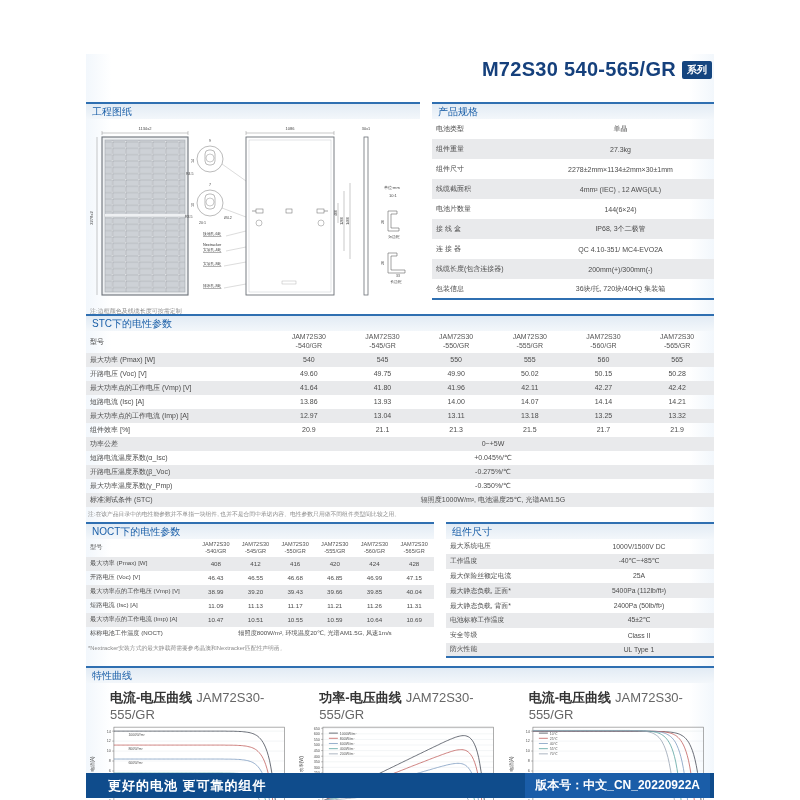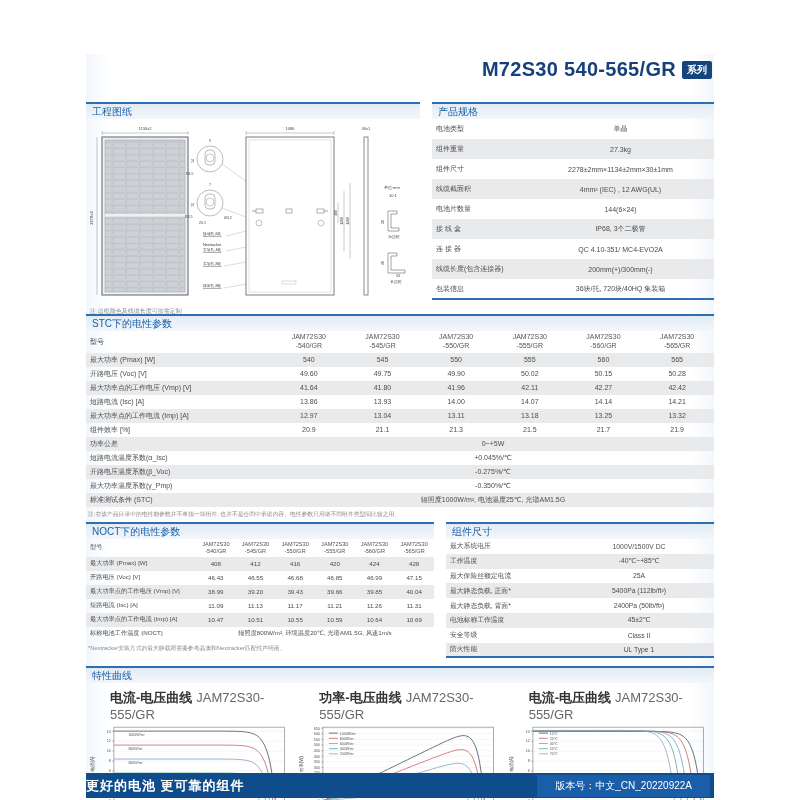--- a/index.html
+++ b/index.html
@@ -41,22 +41,22 @@
   .drawing-note { font-size:6px; color:#8a8a8a; margin-top:2px; padding-left:4px; }
   
   .charts-row { display:flex; gap:4px; padding:6px 2px 0 2px; }
   .chart { width:206px; }
   .chart-title { font-size:13px; padding-left:22px; margin-bottom:1px; }
   .ct-bold { font-weight:bold; color:#333; }
   .ct-model { color:#666; margin-left:4px; }
   .chart-svg { width:100%; height:94px; display:block; }
   
   .footer { position:absolute; top:719px; left:0; width:628px; height:25px; background:#0f4c8c; display:flex; align-items:center; justify-content:space-between; }
-  .footer-slogan { color:#fff; font-weight:bold; font-size:13px; padding-left:0; letter-spacing:1px; }
-  .footer-version { color:#fff; font-size:10px; background:#1a5da8; padding:4px 18px; margin-right:4px; }
+  .footer-slogan { color:#fff; font-weight:bold; font-size:13px; padding-left:22px; letter-spacing:1px; }
+  .footer-version { color:#fff; font-size:12px; background:#1a5da8; padding:4px 10px; margin-right:4px;font-weight:bold; }
   svg text { font-family:"Liberation Sans","DejaVu Sans",sans-serif; }
 </style>
 </head>
 <body>
 
 <div class="sheet">
 
   <div class="title-block">
     <span class="main-title">M72S30 540-565/GR</span><span class="series-badge">系列</span>
   </div>

